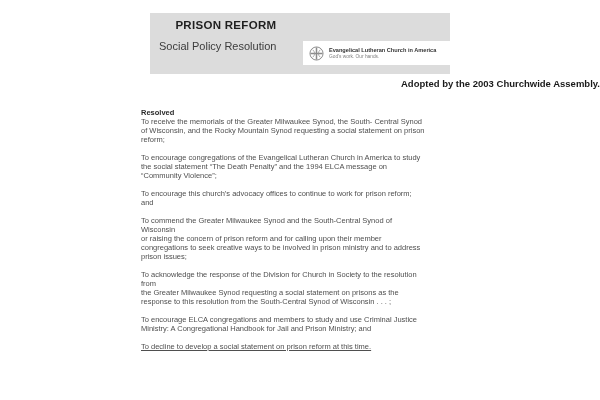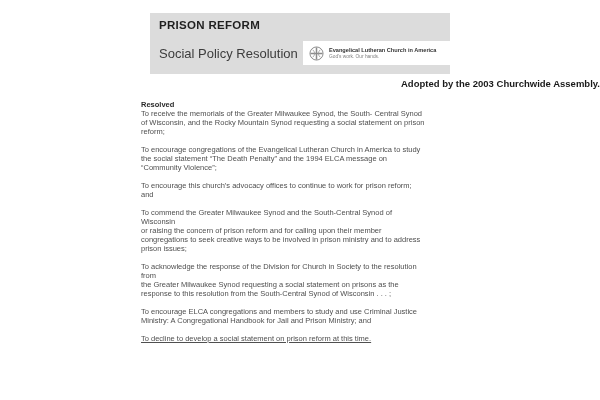--- a/index.html
+++ b/index.html
@@ -28,26 +28,27 @@
     position: absolute;
     left: 9px;
     top: 6px;
   }
   .doc-title {
     font-size: 11.5px;
     font-weight: bold;
     letter-spacing: 0.3px;
     color: #1f1f1f;
     line-height: 13px;
+    text-align: right;
   }
   .doc-subtitle {
-    font-size: 13px;
+    font-size: 11px;
     color: #3c3c3c;
     line-height: 13px;
-    margin-top: 15px;
+    margin-top: 8px;
   }
   .doc-number {
     font-size: 10px;
     color: #3c3c3c;
     line-height: 13px;
   }
   
   .logo-box {
     position: absolute;
     left: 153px;   
@@ -86,21 +87,21 @@
     width: 600px;
     text-align: right;
     font-size: 9.5px;
     font-weight: bold;
     color: #1a1a1a;
   }
   
   .body-col {
     position: absolute;
     left: 141px;
-    top: 100px;
+    top: 108px;
     width: 330px;
     font-size: 7.5px;
     line-height: 9px;
     color: #4f4f4f;
   }
   .resolved-heading {
     font-weight: bold;
     color: #2a2a2a;
     font-size: 7.5px;
     line-height: 9px;

